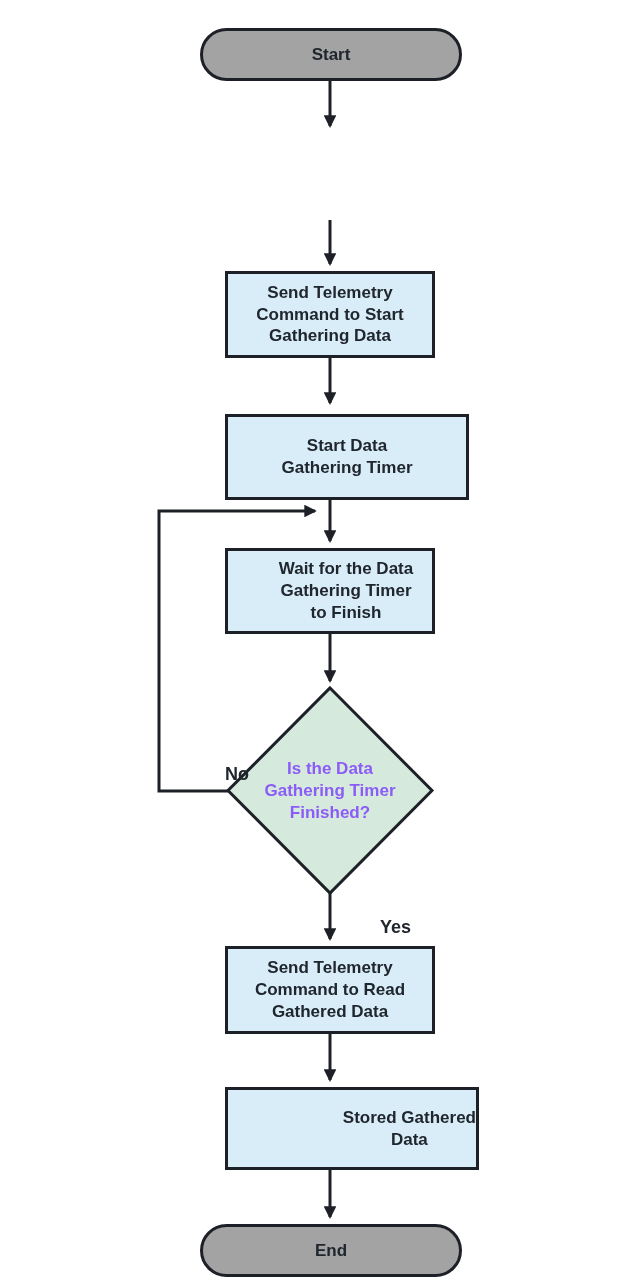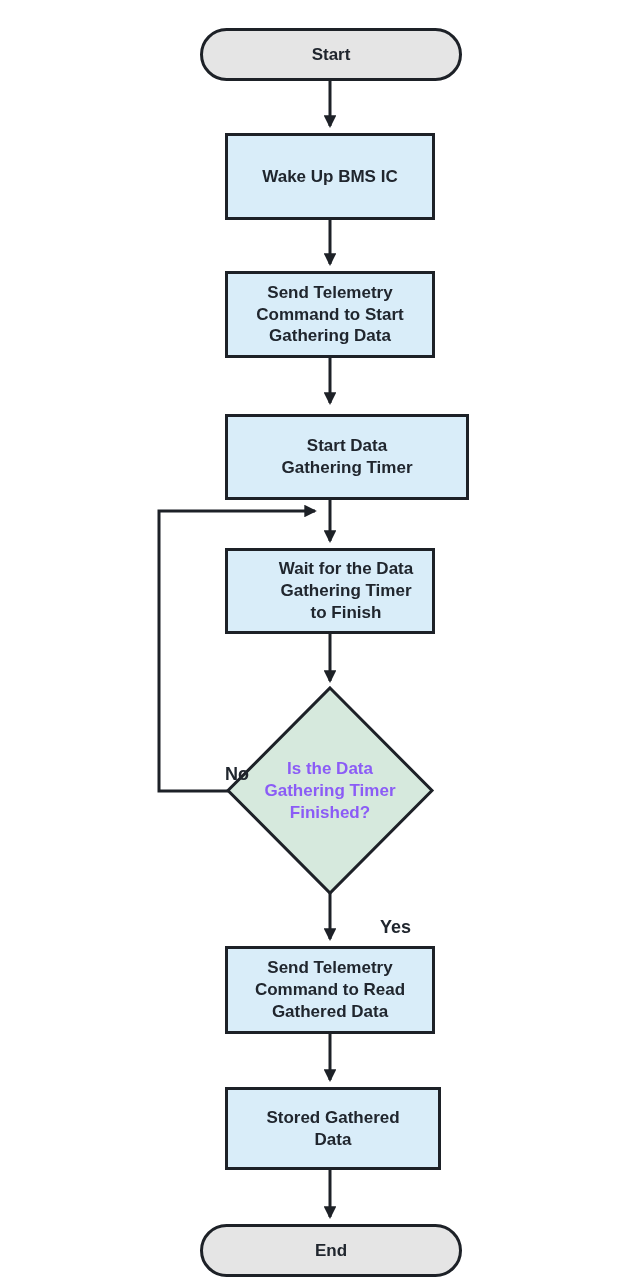--- a/index.html
+++ b/index.html
@@ -32,21 +32,21 @@
     border: 3px solid #1d2127;
     color: #20262e;
     font-weight: bold;
     font-size: 17px;
     line-height: 1.28;
   }
   .node .lbl {
     white-space: pre-line;
   }
   .terminal {
-    background: #e5e5e5;
+    background: #a3a3a3;
     border-radius: 27px;
   }
   .process {
     background: #d9edf9;
   }
   .decision-text {
     position: absolute;
     display: flex;
     align-items: center;
     justify-content: center;
@@ -90,23 +90,20 @@
 
     <polyline points="228,791 159,791 159,511 315,511" fill="none" stroke="#1d2127" stroke-width="3" marker-end="url(#arrow)"></polyline>
 
     <polygon points="330,688 432,790.5 330,893 228,790.5" stroke="#1d2127" stroke-width="3" fill="#d6e9dd"></polygon>
   </svg>
 
   <div class="node terminal" style="left:200px; top:28px; width:262px; height:53px;">
     <span class="lbl">Start</span>
   </div>
 
-  <div class="node process" style="left:225px; top:133px; width:210px; height:87px;">
-    <span class="lbl">Wake Up BMS IC</span>
-  </div>
 
   <div class="node process" style="left:225px; top:271px; width:210px; height:87px;">
     <span class="lbl">Send Telemetry
 Command to Start
 Gathering Data</span>
   </div>
 
   <div class="node process" style="left:225px; top:414px; width:244px; height:86px;align-items:center;">
     <span class="lbl">Start Data
 Gathering Timer</span>
@@ -123,21 +120,21 @@
 Gathering Timer
 Finished?</span>
   </div>
 
   <div class="node process" style="left:225px; top:946px; width:210px; height:88px;">
     <span class="lbl">Send Telemetry
 Command to Read
 Gathered Data</span>
   </div>
 
-  <div class="node process" style="left:225px; top:1087px; width:216px; height:83px;">
+  <div class="node process" style="left:225px; top:1087px; width:254px; height:83px;justify-content:flex-end;">
     <span class="lbl">Stored Gathered
 Data</span>
   </div>
 
   <div class="node terminal" style="left:200px; top:1224px; width:262px; height:53px;">
     <span class="lbl">End</span>
   </div>
 
   <div class="edge-label" style="left:187px; top:764px;">No</div>
 

